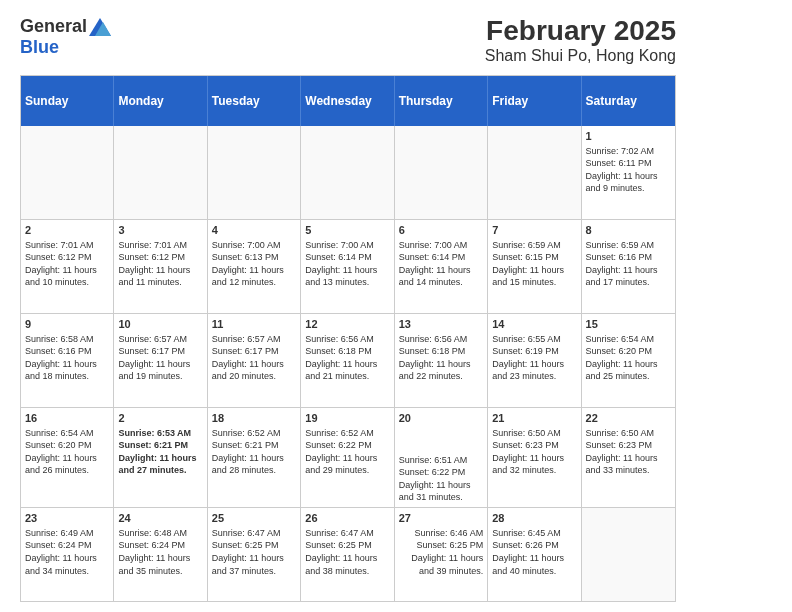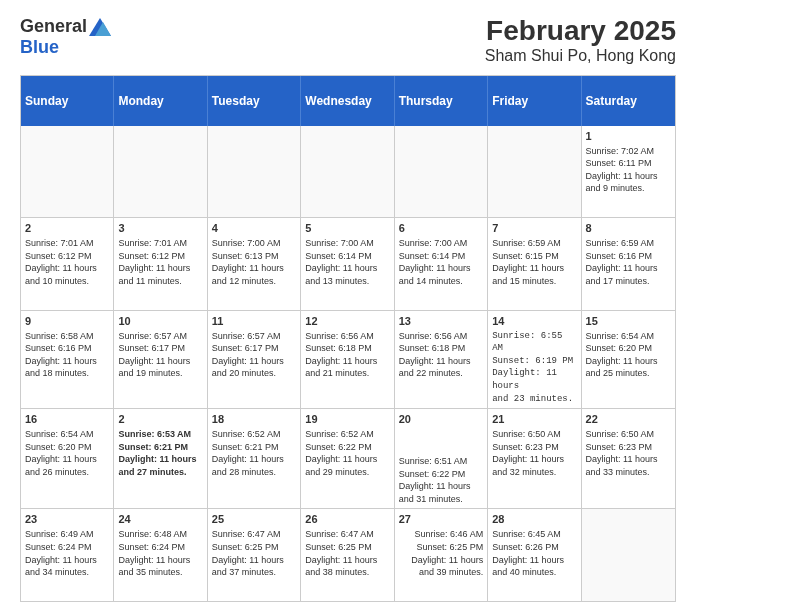--- a/index.html
+++ b/index.html
@@ -253,21 +253,21 @@
           </div>
           <div class="cal-cell">
             <span class="day-num">13</span>
             <div class="day-info" style="white-space: pre-line;">Sunrise: 6:56 AM
 Sunset: 6:18 PM
 Daylight: 11 hours
 and 22 minutes.</div>
           </div>
           <div class="cal-cell">
             <span class="day-num">14</span>
-            <div class="day-info" style="white-space: pre-line; font-family: Liberation Mono, monospace;">Sunrise: 6:55 AM
+            <div class="day-info" style="white-space: pre-line;">Sunrise: 6:55 AM
 Sunset: 6:19 PM
 Daylight: 11 hours
 and 23 minutes.</div>
           </div>
           <div class="cal-cell">
             <span class="day-num">15</span>
             <div class="day-info" style="white-space: pre-line;">Sunrise: 6:54 AM
 Sunset: 6:20 PM
 Daylight: 11 hours
 and 25 minutes.</div>

